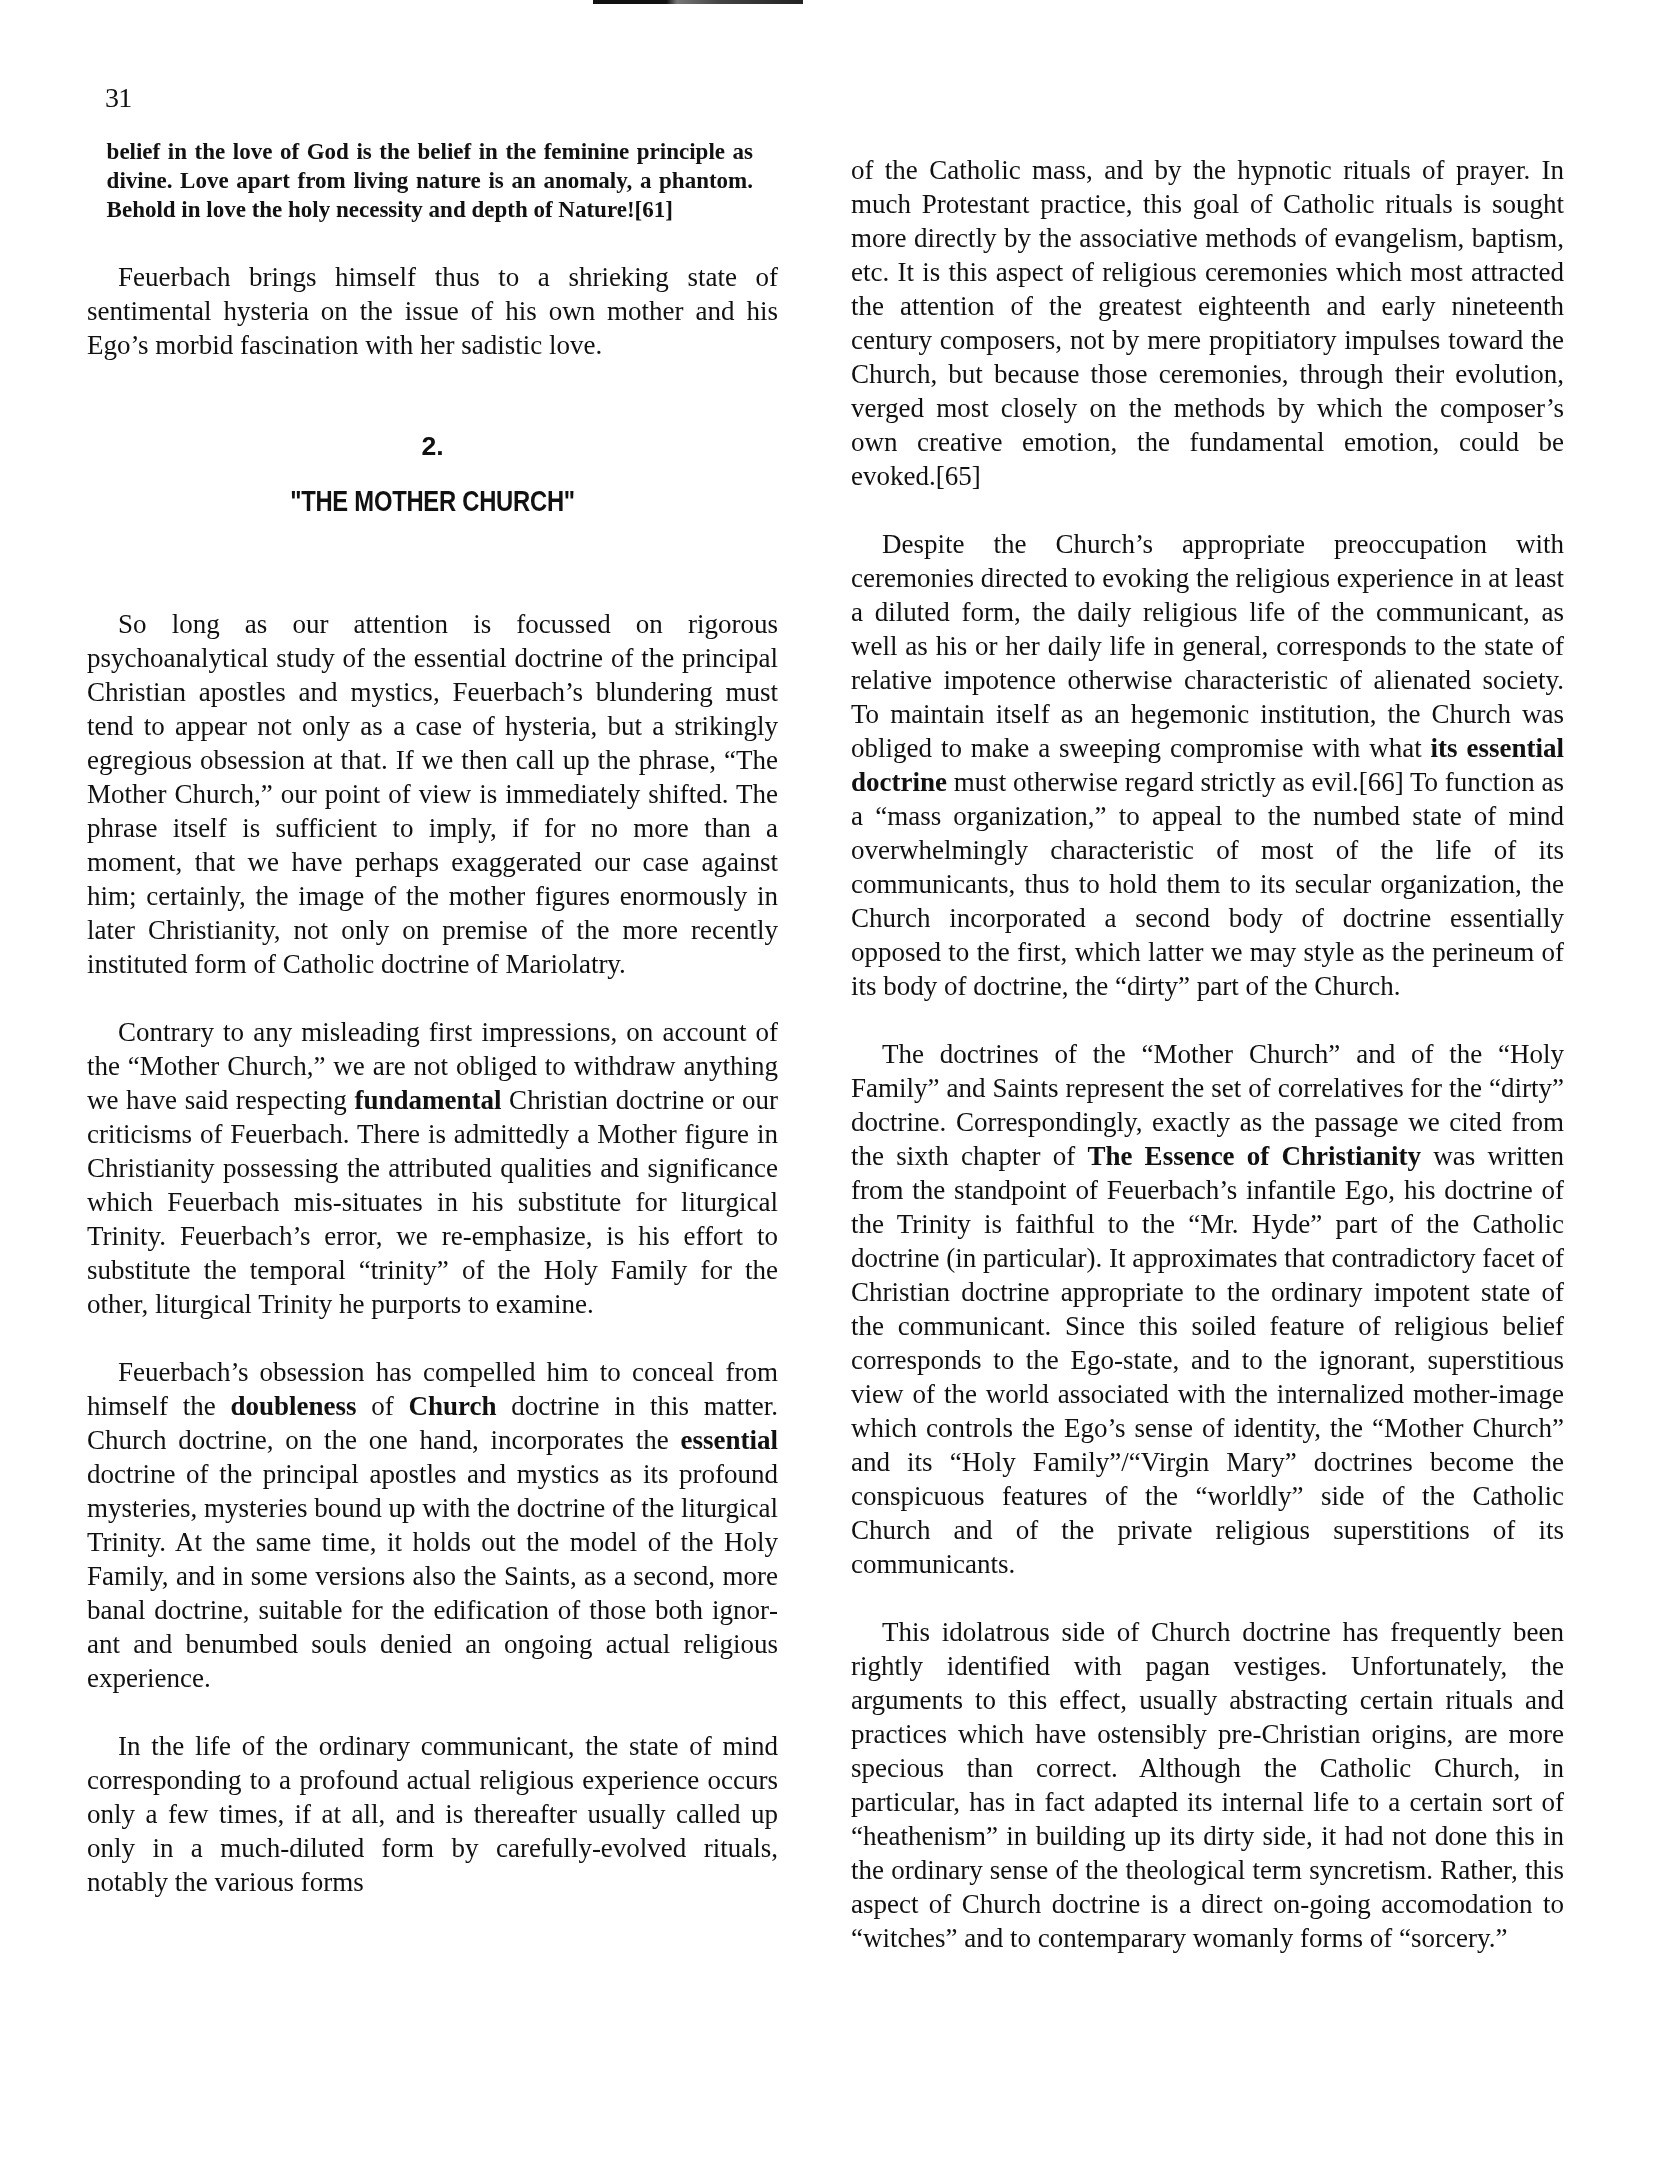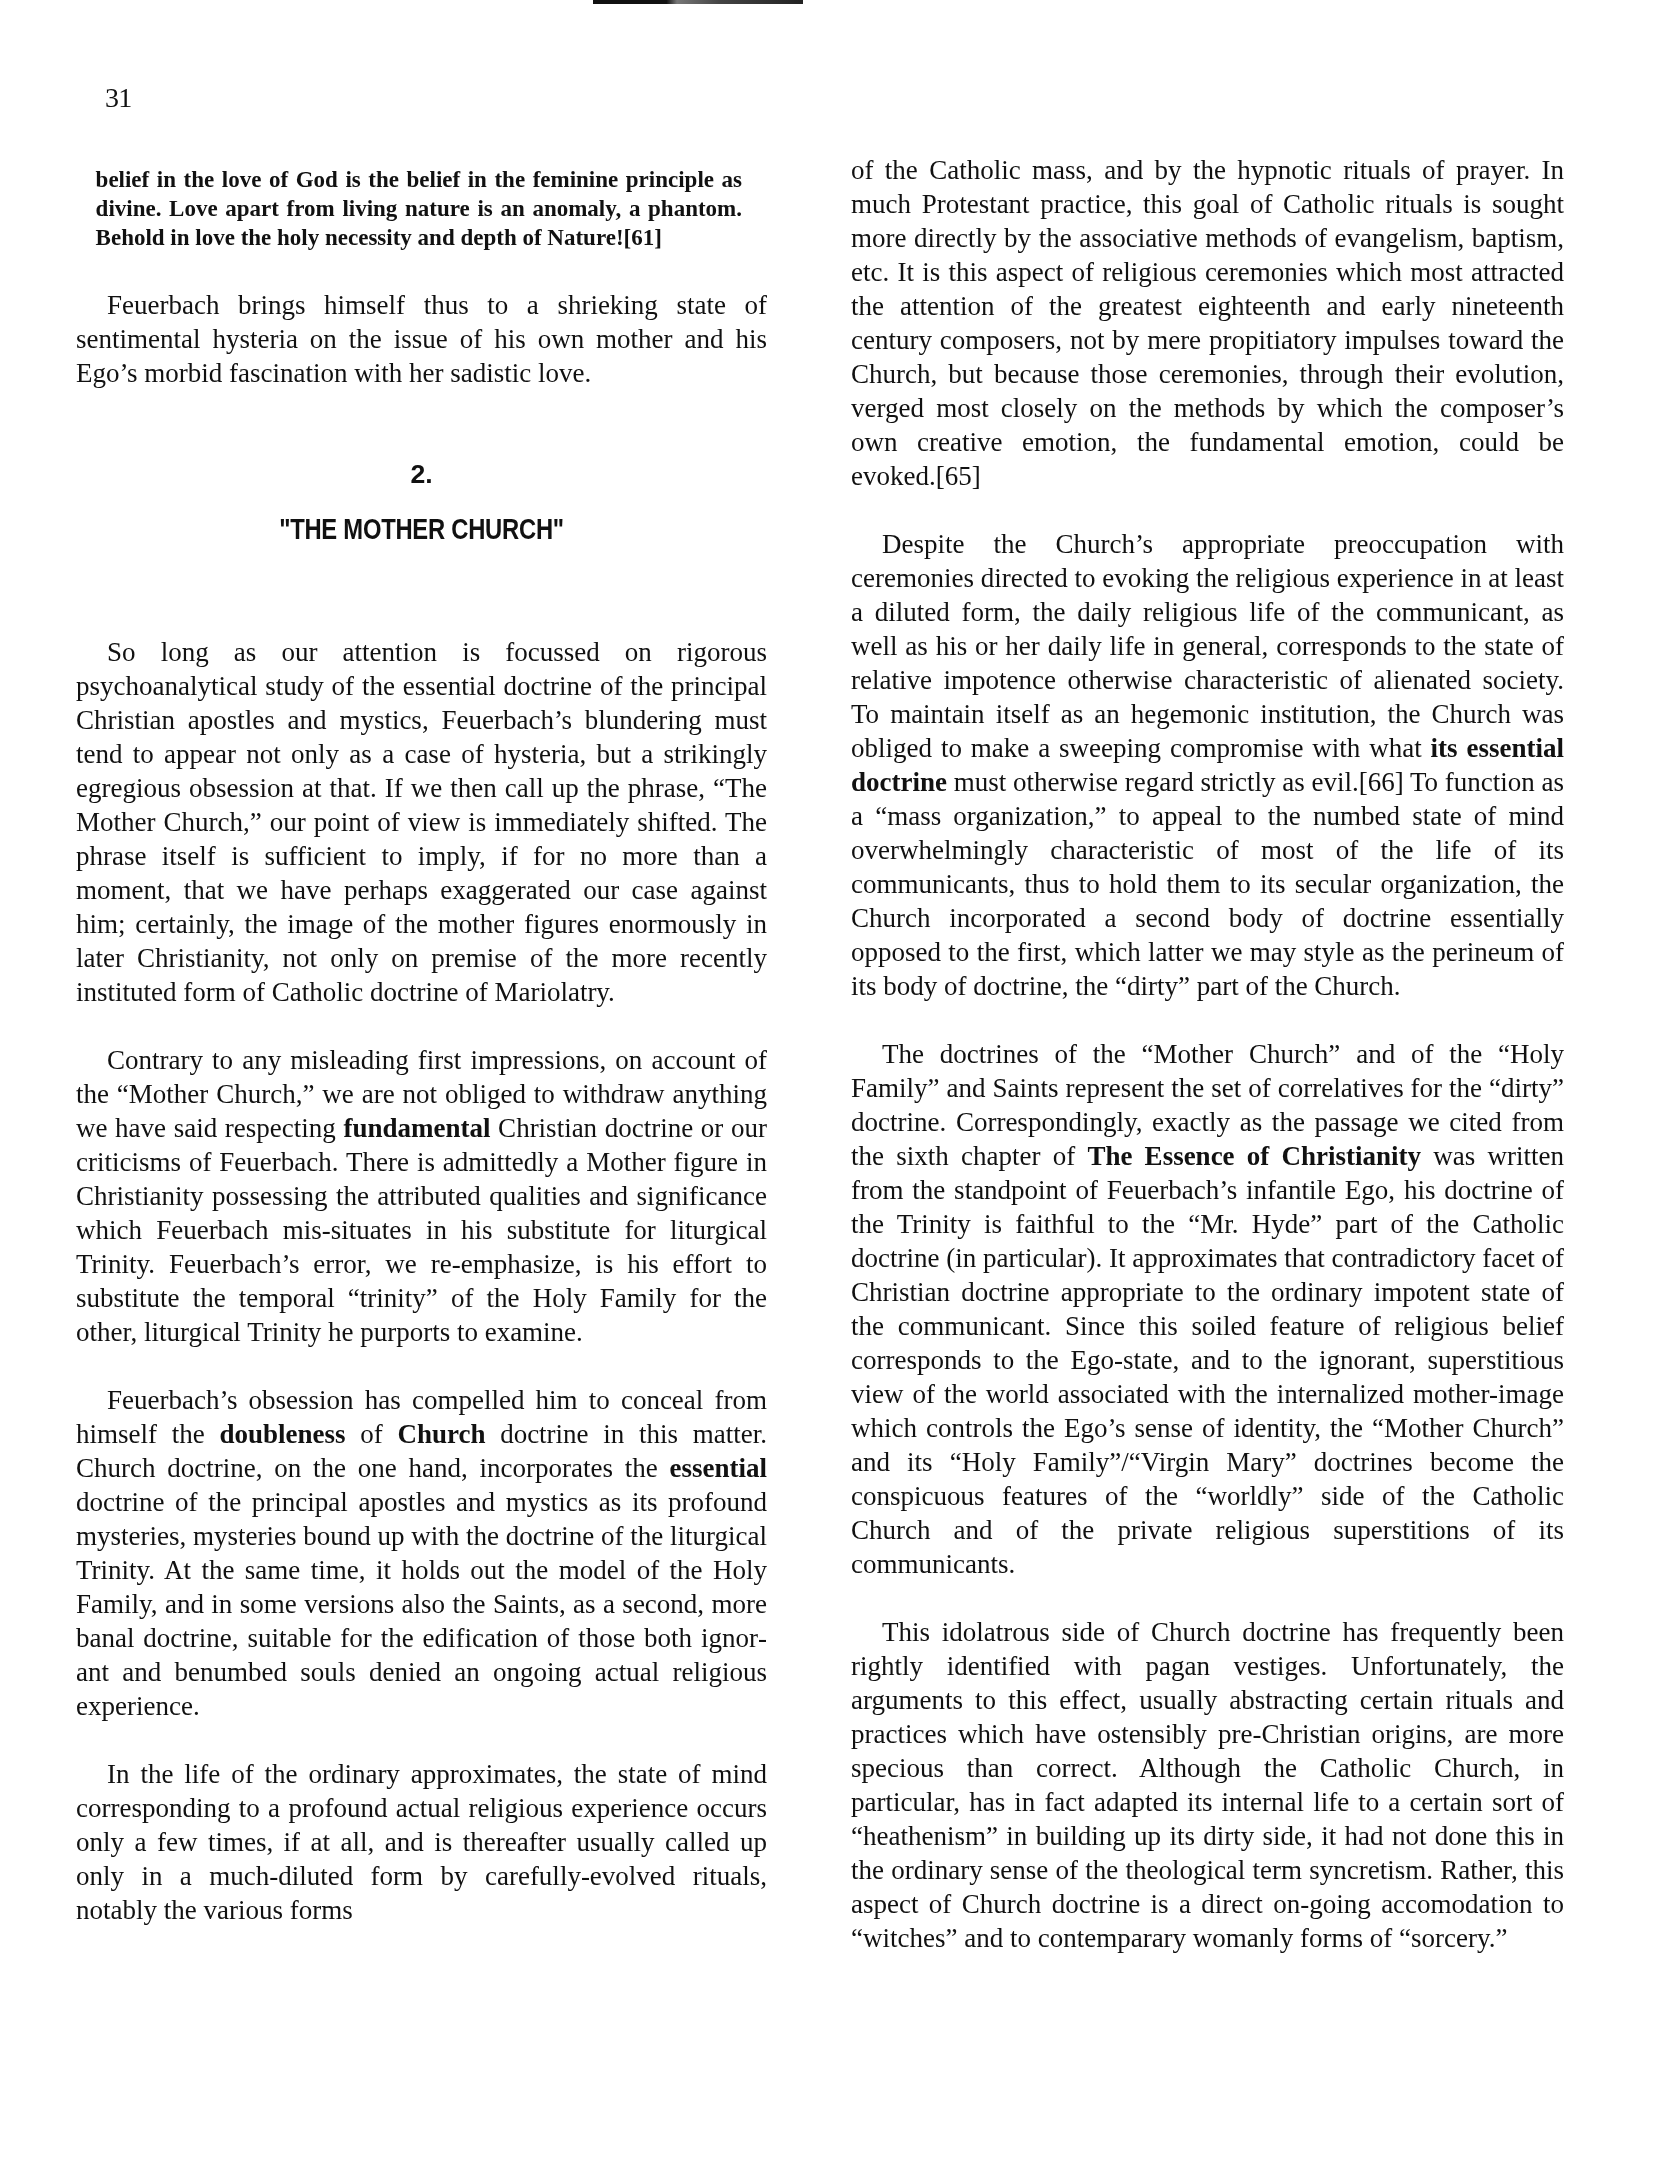--- a/index.html
+++ b/index.html
@@ -13,21 +13,21 @@
   }
   .page-number {
     position: absolute; left: 105px; top: 82px;
     font-size: 28px; font-family: "Liberation Serif", serif; letter-spacing: -0.7px;
   }
   .col {
     position: absolute; top: 137px; width: 691px;
     font-size: 27px; line-height: 34px; text-align: justify;
     font-family: "Liberation Serif", serif;
   }
-  .col.left { left: 76px; margin-top: 28px; }
+  .col.left { left: 87px; }
   .col.right { left: 851px; width: 713px; margin-top: 16px; }
   p { margin: 0 0 34px 0; text-indent: 31px; hyphens: manual; }
   p.quote {
     text-indent: 0; font-size: 23px; line-height: 29px; font-weight: bold;
     margin-left: 19.6px; margin-right: 25px; margin-bottom: 36px;
   }
   p.noindent { text-indent: 0; }
   .section-num {
     text-align: center; font-family: "Liberation Sans", "DejaVu Sans", sans-serif;
     font-weight: bold; font-size: 26.6px; margin: 67px 0 21px 0;
@@ -53,21 +53,21 @@
   <div class="section-num">2.</div>
   <div class="section-title">"THE MOTHER CHURCH"</div>
 
   <p>So long as our attention is focussed on rigorous psychoanalytical study of the essential doctrine of the principal Christian apostles and mystics, Feuerbach’s blundering must tend to appear not only as a case of hysteria, but a strikingly egregious obsession at that. If we then call up the phrase, “The Mother Church,” our point of view is immediately shifted. The phrase itself is sufficient to imply, if for no more than a moment, that we have perhaps exaggerated our case against him; certainly, the image of the mother figures enormously in later Christianity, not only on premise of the more recently instituted form of Catholic doctrine of Mariolatry.</p>
 
   <p><span>Contrary to any misleading first impressions, on account of the “Mother Church,” we are not obliged to withdraw anything we have said respecting </span><b>funda­mental</b><span> Christian doctrine or our criticisms of Feuer­bach. There is admittedly a Mother figure in Christi­anity possessing the attributed qualities and signifi­cance which Feuerbach mis-situates in his substitute for liturgical Trinity. Feuerbach’s error, we re-empha­size, is his effort to substitute the temporal “trinity” of the Holy Family for the other, liturgical Trinity he purports to examine.</span></p>
 
   <p><span>Feuerbach’s obsession has compelled him to conceal from himself the </span><b>doubleness</b><span> of </span><b>Church</b><span> doctrine in this matter. Church doctrine, on the one hand, incorporates the </span><b>essential</b><span> doctrine of the principal apostles and mystics as its profound mysteries, mysteries bound up with the doctrine of the liturgical Trinity. At the same time, it holds out the model of the Holy Family, and in some versions also the Saints, as a second, more banal doctrine, suitable for the edification of those both ignor­ant and benumbed souls denied an ongoing actual religious experience.</span></p>
 
 
-  <p>In the life of the ordinary approximates, the state of mind corresponding to a profound actual religious experience occurs only a few times, if at all, and is thereafter usually called up only in a much-diluted form by carefully-evolved rituals, notably the various forms</p>
+  <p>In the life of the ordinary communicant, the state of mind corresponding to a profound actual religious experience occurs only a few times, if at all, and is thereafter usually called up only in a much-diluted form by carefully-evolved rituals, notably the various forms</p>
 </div>
 
 <div class="col right">
   <p class="noindent">of the Catholic mass, and by the hypnotic rituals of prayer. In much Protestant practice, this goal of Catholic rituals is sought more directly by the asso­ciative methods of evangelism, baptism, etc. It is this aspect of religious ceremonies which most attracted the attention of the greatest eighteenth and early nine­teenth century composers, not by mere propitiatory impulses toward the Church, but because those cere­monies, through their evolution, verged most closely on the methods by which the composer’s own creative emotion, the fundamental emotion, could be evoked.[65]</p>
 
   <p><span>Despite the Church’s appropriate preoccupation with ceremonies directed to evoking the religious experience in at least a diluted form, the daily religious life of the communicant, as well as his or her daily life in general, corresponds to the state of relative impotence otherwise characteristic of alienated society. To maintain itself as an hegemonic institution, the Church was obliged to make a sweeping compromise with what </span><b>its essential doctrine</b><span> must otherwise regard strictly as evil.[66] To function as a “mass organization,” to appeal to the numbed state of mind overwhelmingly characteristic of most of the life of its communicants, thus to hold them to its secular organi­zation, the Church incorporated a second body of doctrine essentially opposed to the first, which latter we may style as the perineum of its body of doctrine, the “dirty” part of the Church.</span></p>
 
   <p><span>The doctrines of the “Mother Church” and of the “Holy Family” and Saints represent the set of corre­latives for the “dirty” doctrine. Correspondingly, exactly as the passage we cited from the sixth chapter of </span><b>The Essence of Christianity</b><span> was written from the standpoint of Feuerbach’s infantile Ego, his doctrine of the Trinity is faithful to the “Mr. Hyde” part of the Catholic doctrine (in particular). It approximates that contradictory facet of Christian doctrine appropriate to the ordinary impotent state of the communicant. Since this soiled feature of reli­gious belief corresponds to the Ego-state, and to the ignorant, superstitious view of the world associated with the internalized mother-image which controls the Ego’s sense of identity, the “Mother Church” and its “Holy Family”/“Virgin Mary” doctrines become the conspicu­ous features of the “worldly” side of the Catholic Church and of the private religious superstitions of its communicants.</span></p>
 
   <p>This idolatrous side of Church doctrine has frequently been rightly identified with pagan vestiges. Unfortunate­ly, the arguments to this effect, usually abstracting certain rituals and practices which have ostensibly pre-Christian origins, are more specious than correct. Although the Catholic Church, in particular, has in fact adapted its internal life to a certain sort of “heathenism” in building up its dirty side, it had not done this in the ordinary sense of the theological term syncretism. Rather, this aspect of Church doctrine is a direct on-going accomodation to “witches” and to contemparary woman­ly forms of “sorcery.”</p>

